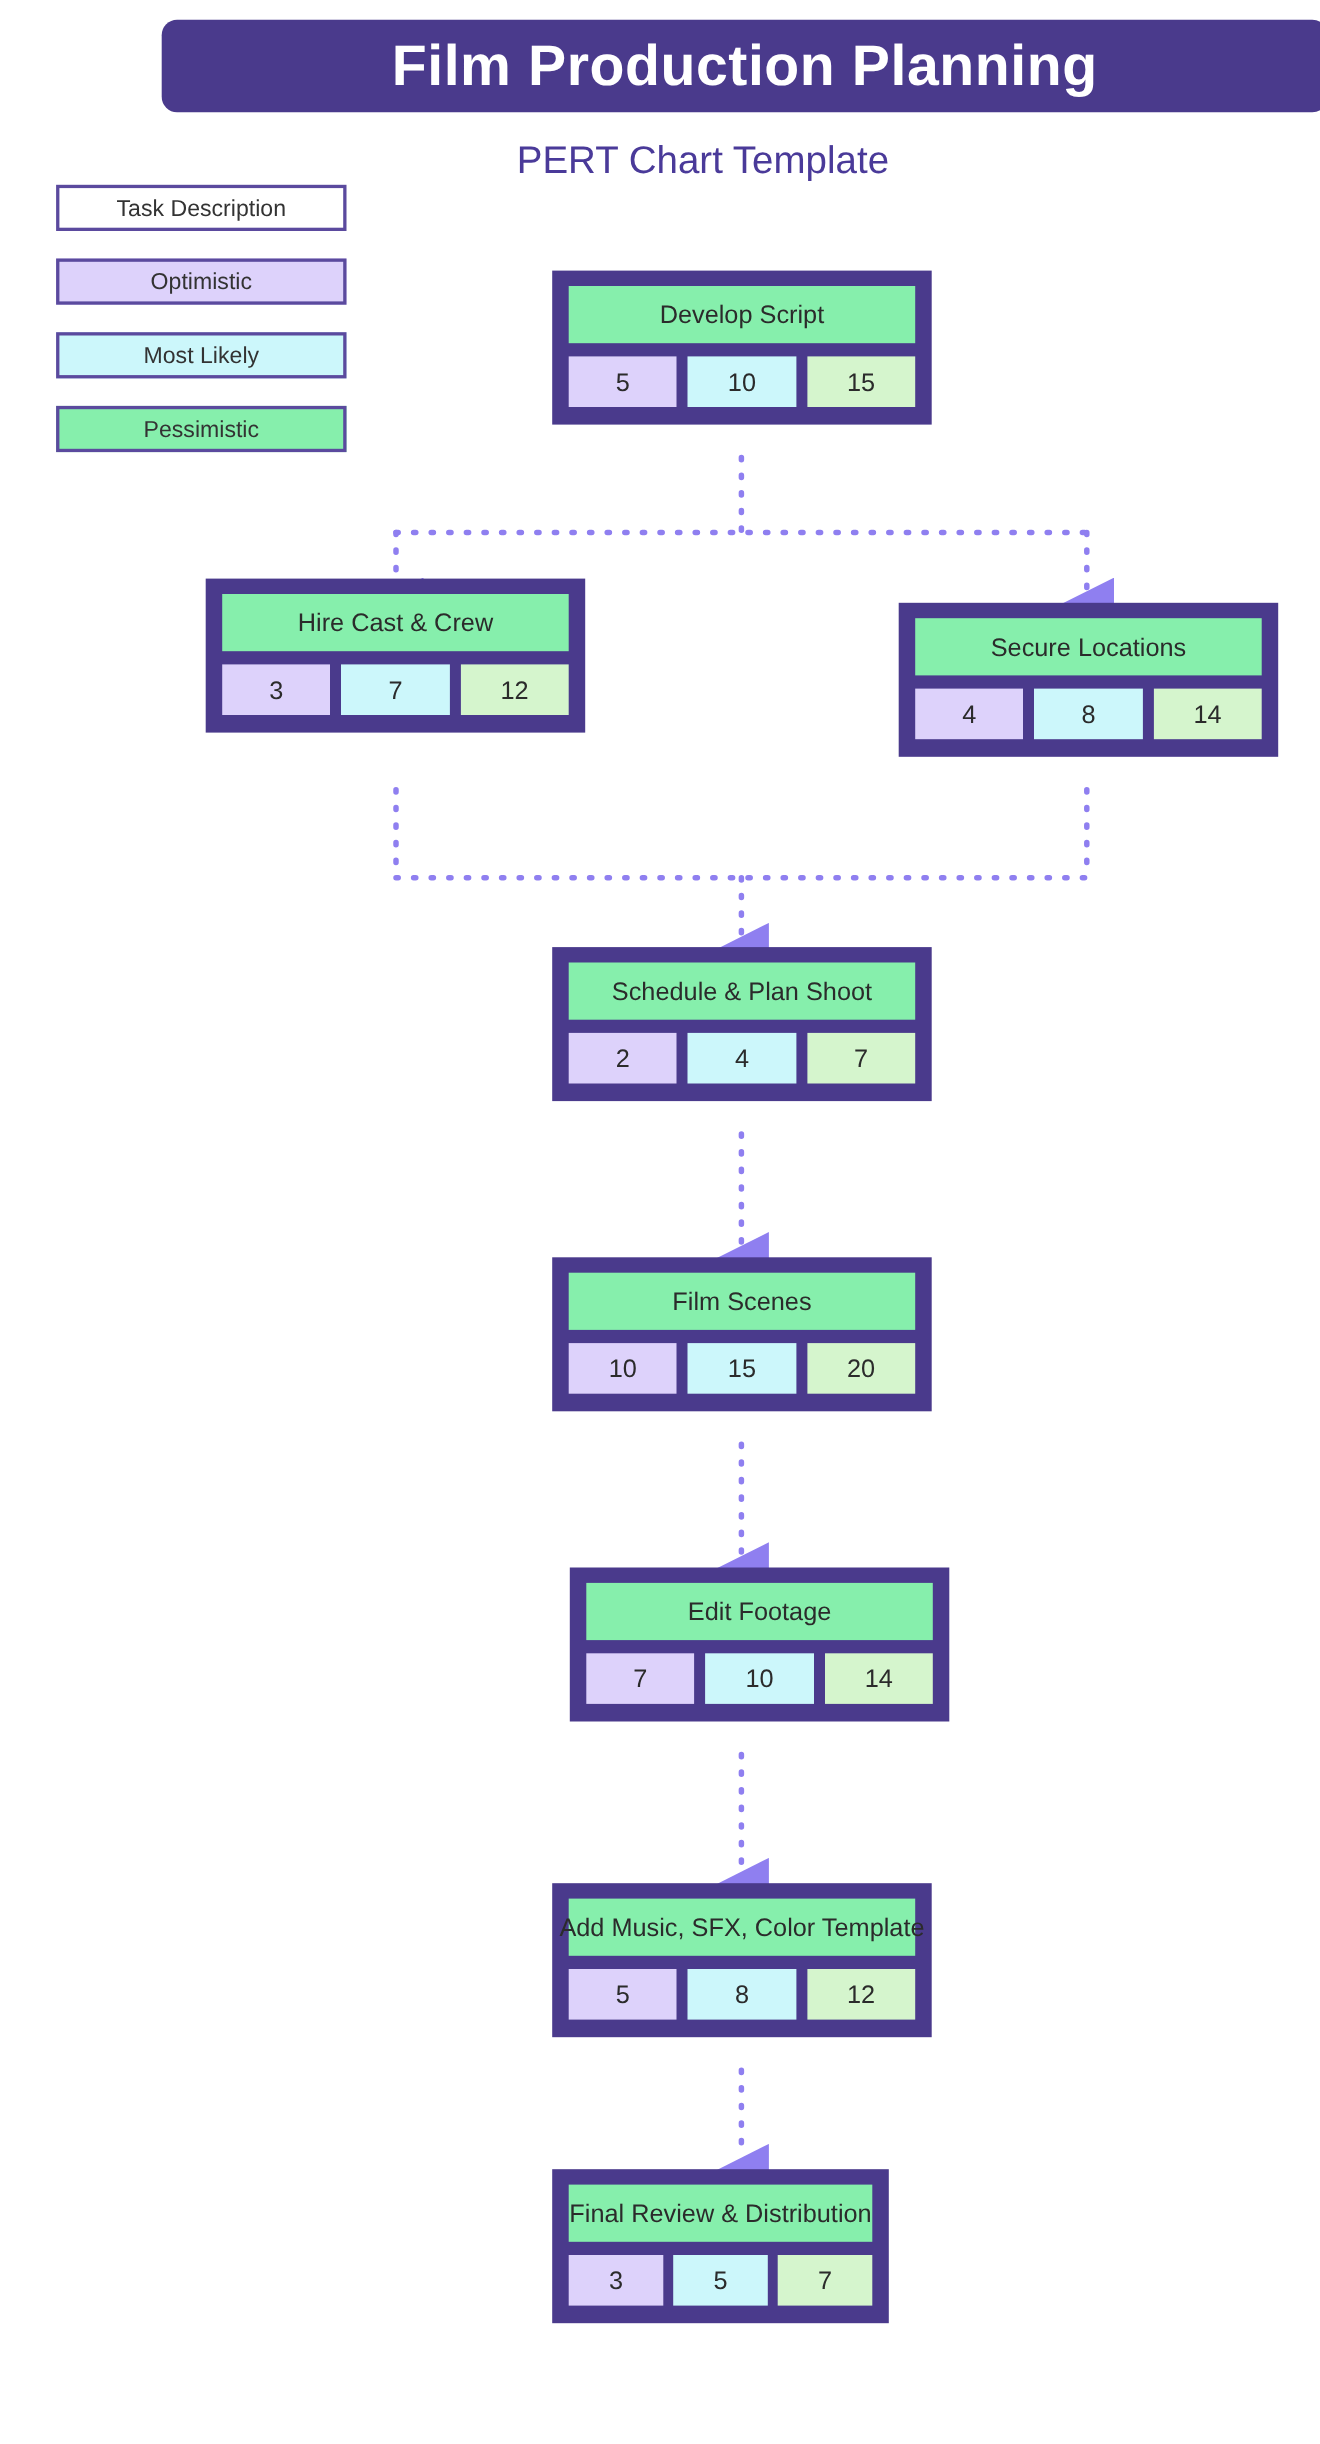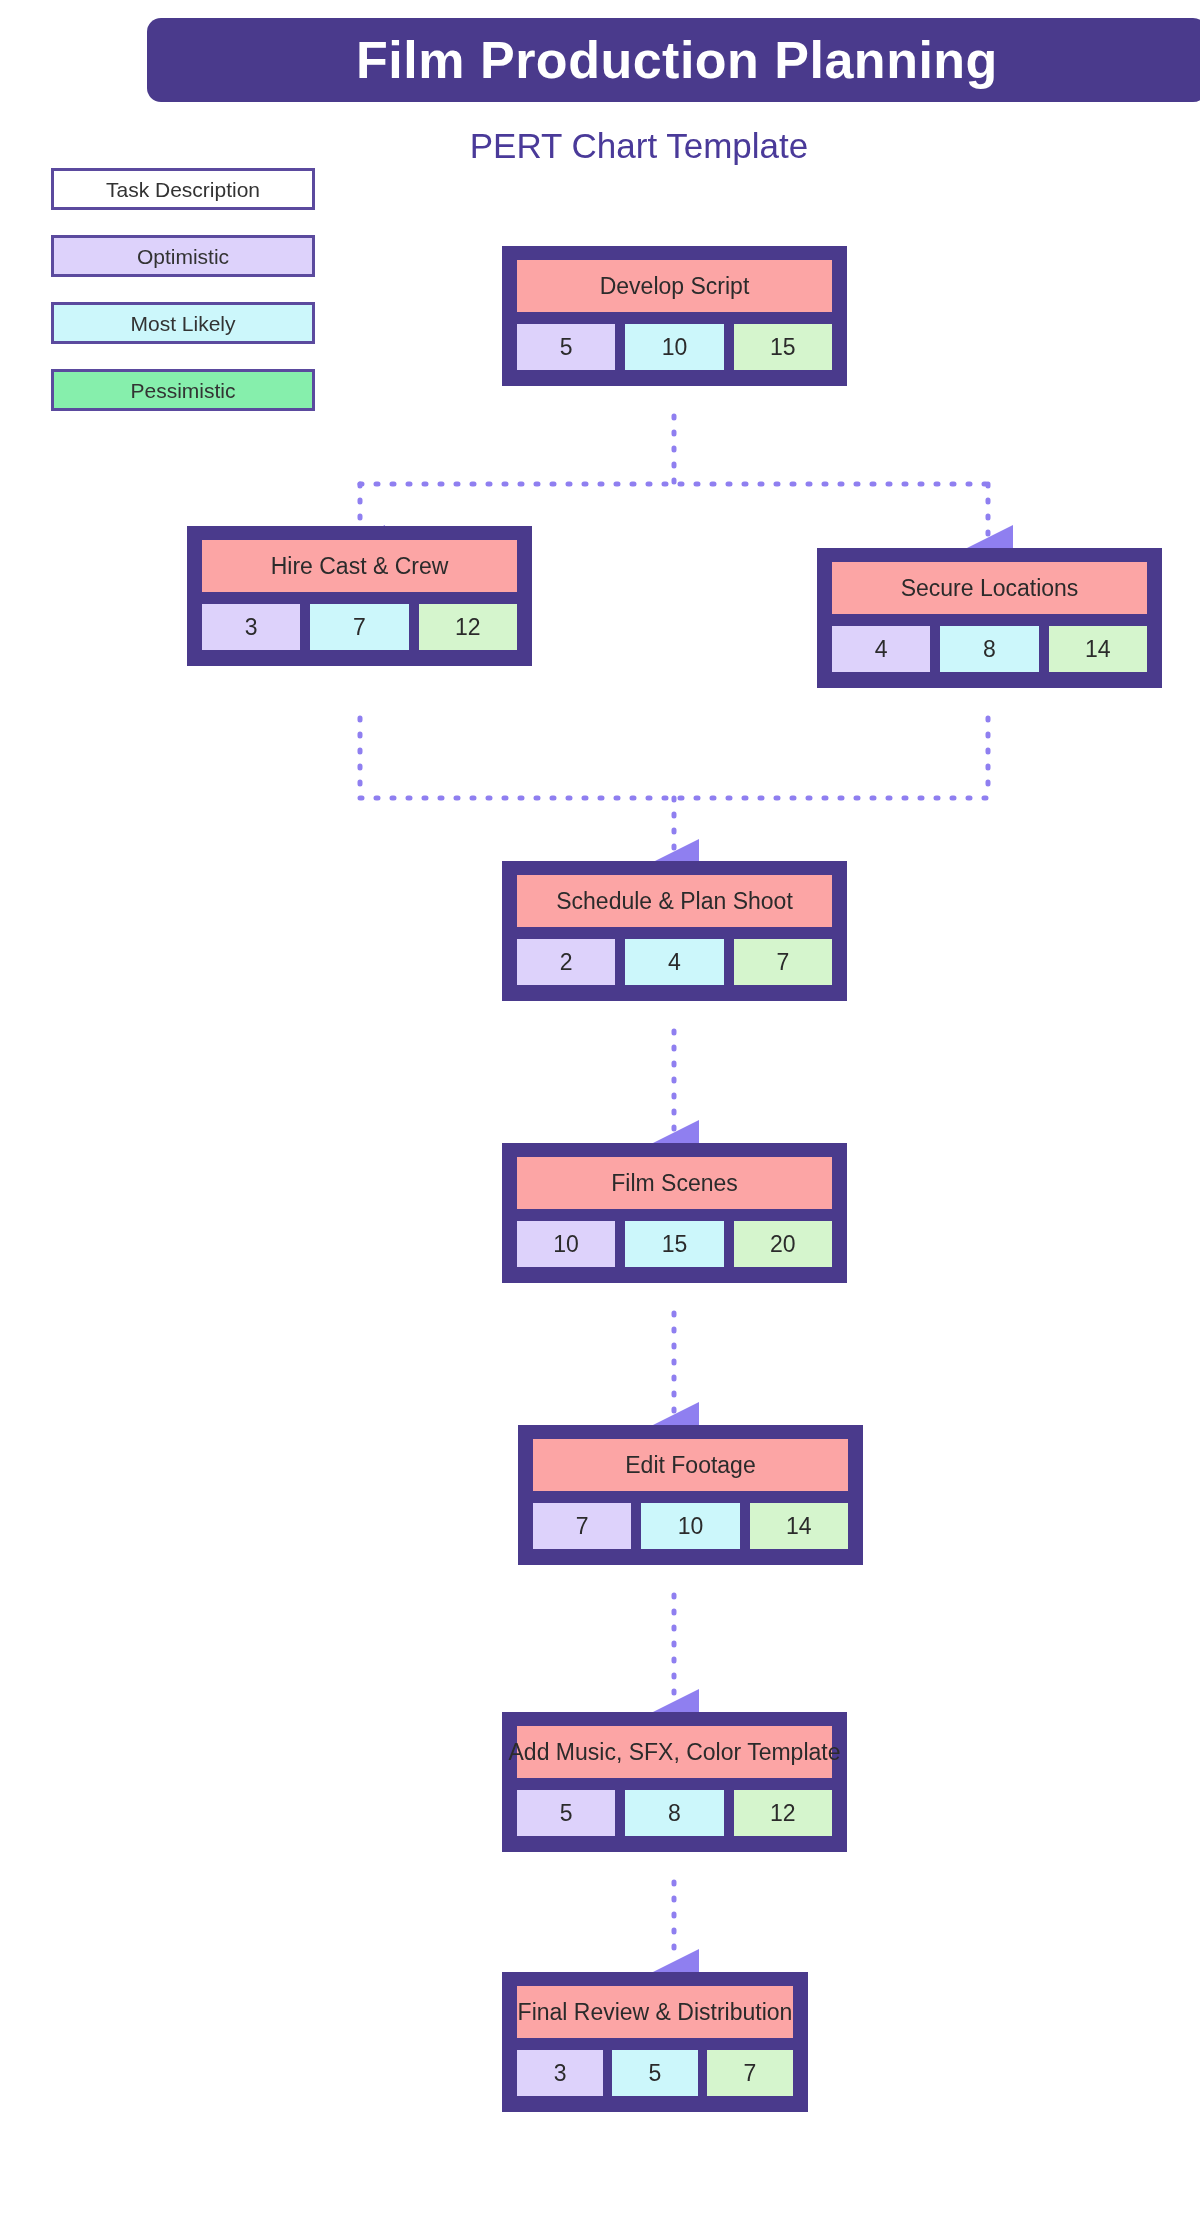--- a/index.html
+++ b/index.html
@@ -34,21 +34,21 @@
     display:flex;align-items:center;justify-content:center;
   }
   .legend-label{font-size:21px;color:#333333;white-space:nowrap;line-height:1;}
 
   
   .node{
     position:absolute;box-sizing:border-box;
     background:#4a3a8c;padding:14px 15px 16px 15px;
   }
   .node-title{
-    background:#fca5a5;height:52px;box-sizing:border-box;
+    background:#86efac;height:52px;box-sizing:border-box;
     display:flex;align-items:center;justify-content:center;
     margin-bottom:12px;
   }
   .node-title span{font-size:23px;color:#2b2b2b;white-space:nowrap;line-height:1;}
   .node-vals{display:flex;justify-content:space-between;}
   .val{
     width:31.2%;height:46px;box-sizing:border-box;
     display:flex;align-items:center;justify-content:center;
   }
   .val span{font-size:23px;color:#2b2b2b;line-height:1;}

